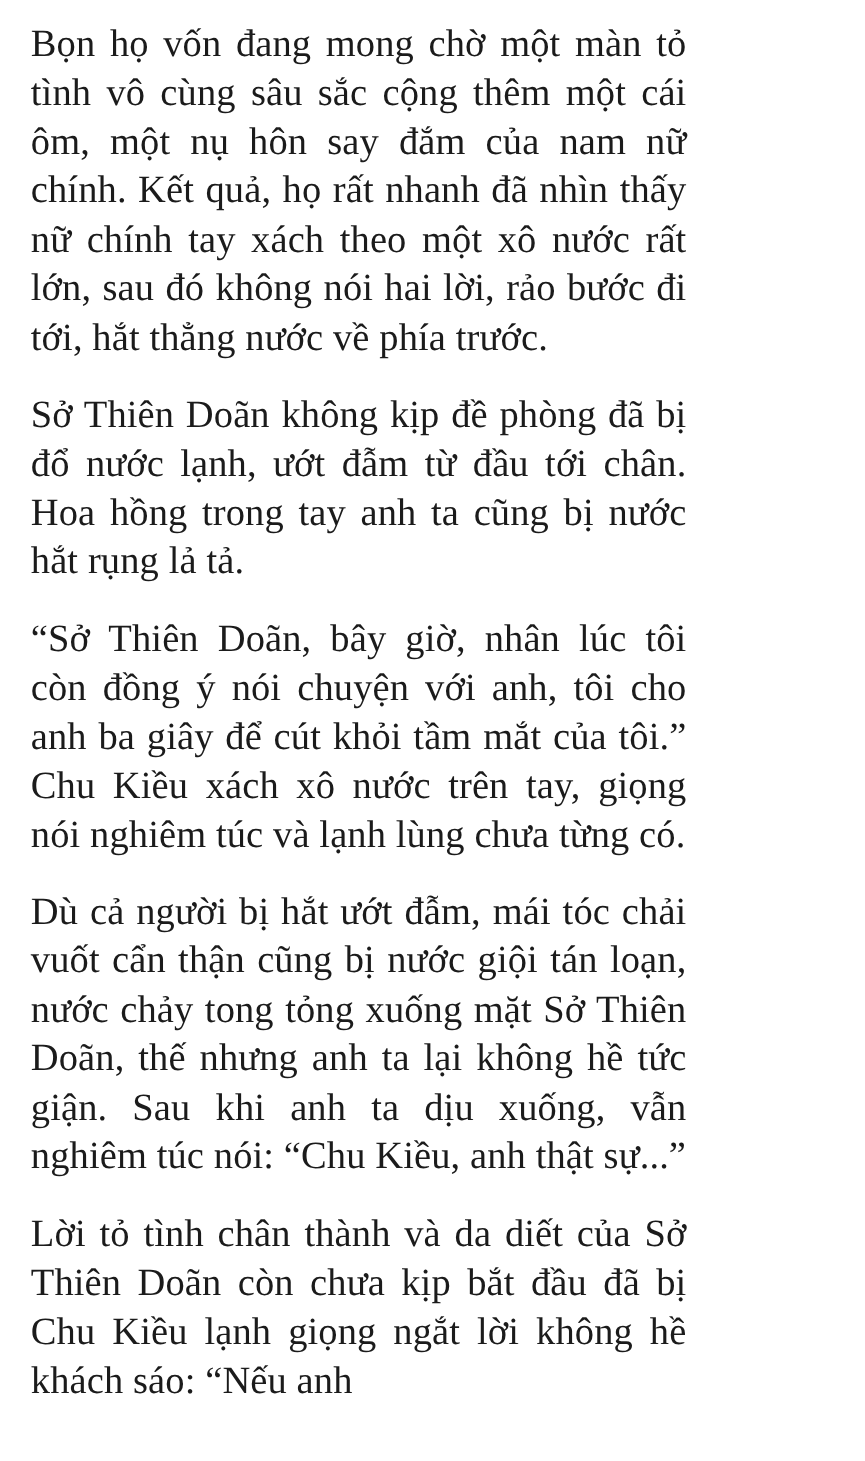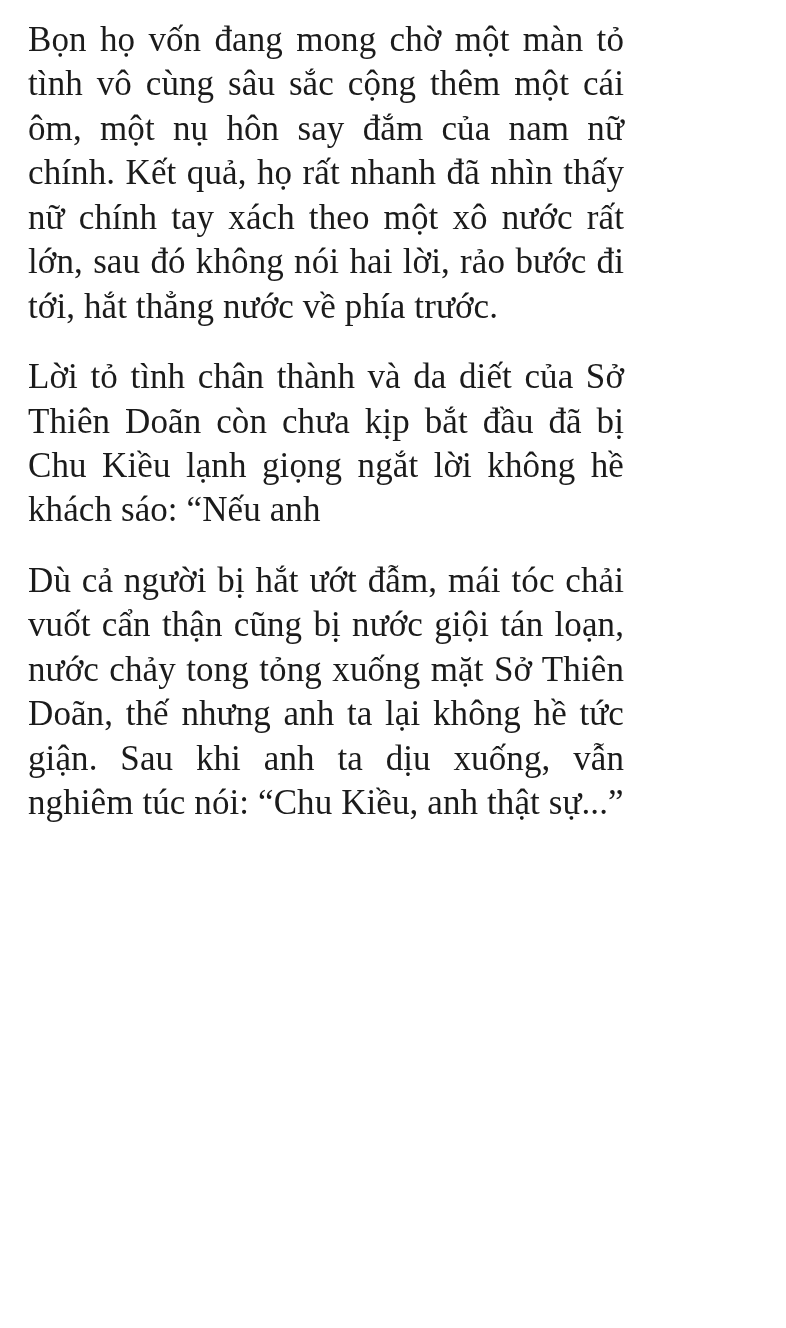--- a/index.html
+++ b/index.html
@@ -30,15 +30,17 @@
   }
   .para:last-child {
     margin-bottom: 0;
   }
 </style>
 </head>
 <body>
 
 <div id="reader">
   <p class="para">Bọn họ vốn đang mong chờ một màn tỏ tình vô cùng sâu sắc cộng thêm một cái ôm, một nụ hôn say đắm của nam nữ chính. Kết quả, họ rất nhanh đã nhìn thấy nữ chính tay xách theo một xô nước rất lớn, sau đó không nói hai lời, rảo bước đi tới, hắt thẳng nước về phía trước.</p>
+  <p class="para">Sở Thiên Doãn không kịp đề phòng đã bị đổ nước lạnh, ướt đẫm từ đầu tới chân. Hoa hồng trong tay anh ta cũng bị nước hắt rụng lả tả.</p>
+  <p class="para">“Sở Thiên Doãn, bây giờ, nhân lúc tôi còn đồng ý nói chuyện với anh, tôi cho anh ba giây để cút khỏi tầm mắt của tôi.” Chu Kiều xách xô nước trên tay, giọng nói nghiêm túc và lạnh lùng chưa từng có.</p>
+  <p class="para">Dù cả người bị hắt ướt đẫm, mái tóc chải vuốt cẩn thận cũng bị nước giội tán loạn, nước chảy tong tỏng xuống mặt Sở Thiên Doãn, thế nhưng anh ta lại không hề tức giận. Sau khi anh ta dịu xuống, vẫn nghiêm túc nói: “Chu Kiều, anh thật sự...”</p>
   <p class="para">Lời tỏ tình chân thành và da diết của Sở Thiên Doãn còn chưa kịp bắt đầu đã bị Chu Kiều lạnh giọng ngắt lời không hề khách sáo: “Nếu anh</p>
-  <p class="para">Dù cả người bị hắt ướt đẫm, mái tóc chải vuốt cẩn thận cũng bị nước giội tán loạn, nước chảy tong tỏng xuống mặt Sở Thiên Doãn, thế nhưng anh ta lại không hề tức giận. Sau khi anh ta dịu xuống, vẫn nghiêm túc nói: “Chu Kiều, anh thật sự...”</p>
 </div>
 
 </body></html>

